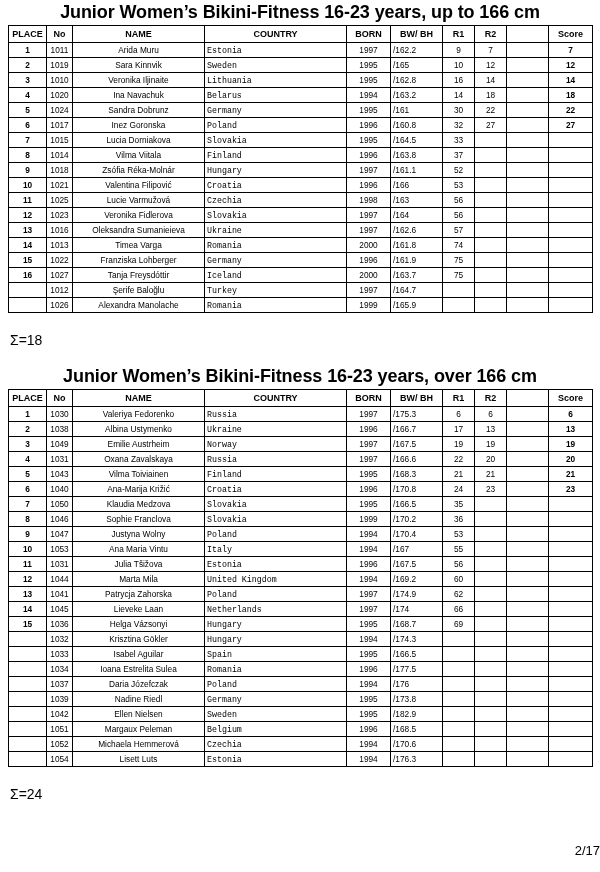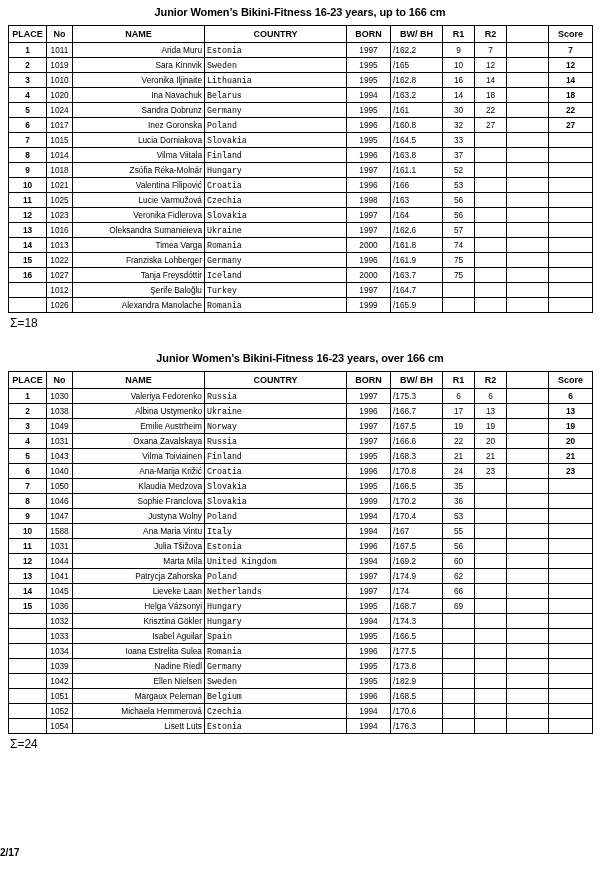--- a/index.html
+++ b/index.html
@@ -23,21 +23,21 @@
   }
   .section {
     width: 584px;
     margin: 0 auto;
   }
   .sec1 { padding-top: 4px; }
   .sec2 { padding-top: 20px; }
 
   .title {
     text-align: center;
-    font-size: 11px;
+    font-size: 18px;
     font-weight: bold;
     letter-spacing: -0.1px;
     margin: 0 0 5px 0;
     line-height: 16px;
   }
 
   table.results {
     border-collapse: collapse;
     width: 584px;
     table-layout: fixed;
@@ -71,44 +71,43 @@
   col.c-country { width: 142px; }
   col.c-born    { width: 44px; }
   col.c-bwbh    { width: 52px; }
   col.c-r1      { width: 32px; }
   col.c-r2      { width: 32px; }
   col.c-blank   { width: 42px; }
   col.c-score   { width: 44px; }
 
   td.place   { text-align: center; font-weight: bold; }
   td.no      { text-align: center; }
-  td.name    { text-align: right; padding-left: 4px; }
+  td.name    { text-align: center; padding-left: 4px; }
   td.country { text-align: left; padding-left: 4px; font-family: Liberation Mono, monospace; }
   td.born    { text-align: center; }
   td.bwbh    { text-align: left; padding-left: 4px; }
   td.r1      { text-align: center; }
   td.r2      { text-align: center; }
   td.blank   { text-align: center; }
   td.score   { text-align: center; font-weight: bold; }
 
   .sigma {
-    font-size: 12px;
-    margin-top: 3px;
+    font-size: 14px;
+    margin-top: 19px;
     padding-left: 2px;
     letter-spacing: 0px;
   }
 
   .footer {
     position: absolute;
     left: 0;
     right: 0;
     bottom: 14px;
-    text-align: left;
-    font-size: 10px;
-    font-weight: bold;
+    text-align: right;
+    font-size: 13px;
   }
 </style>
 </head>
 <body>
 
 <div class="page">
 
   <div class="section sec1">
     <h1 class="title">Junior Women’s Bikini-Fitness 16-23 years, up to 166 cm</h1>
     <table class="results">
@@ -493,21 +492,21 @@
             <td class="country">Poland</td>
             <td class="born">1994</td>
             <td class="bwbh">/170.4</td>
             <td class="r1">53</td>
             <td class="r2"></td>
             <td class="blank"></td>
             <td class="score"></td>
           </tr>
           <tr>
             <td class="place">10</td>
-            <td class="no">1588</td>
+            <td class="no">1053</td>
             <td class="name">Ana Maria Vintu</td>
             <td class="country">Italy</td>
             <td class="born">1994</td>
             <td class="bwbh">/167</td>
             <td class="r1">55</td>
             <td class="r2"></td>
             <td class="blank"></td>
             <td class="score"></td>
           </tr>
           <tr>
@@ -601,20 +600,32 @@
             <td class="country">Romania</td>
             <td class="born">1996</td>
             <td class="bwbh">/177.5</td>
             <td class="r1"></td>
             <td class="r2"></td>
             <td class="blank"></td>
             <td class="score"></td>
           </tr>
           <tr>
             <td class="place"></td>
+            <td class="no">1037</td>
+            <td class="name">Daria Józefczak</td>
+            <td class="country">Poland</td>
+            <td class="born">1994</td>
+            <td class="bwbh">/176</td>
+            <td class="r1"></td>
+            <td class="r2"></td>
+            <td class="blank"></td>
+            <td class="score"></td>
+          </tr>
+          <tr>
+            <td class="place"></td>
             <td class="no">1039</td>
             <td class="name">Nadine Riedl</td>
             <td class="country">Germany</td>
             <td class="born">1995</td>
             <td class="bwbh">/173.8</td>
             <td class="r1"></td>
             <td class="r2"></td>
             <td class="blank"></td>
             <td class="score"></td>
           </tr>

